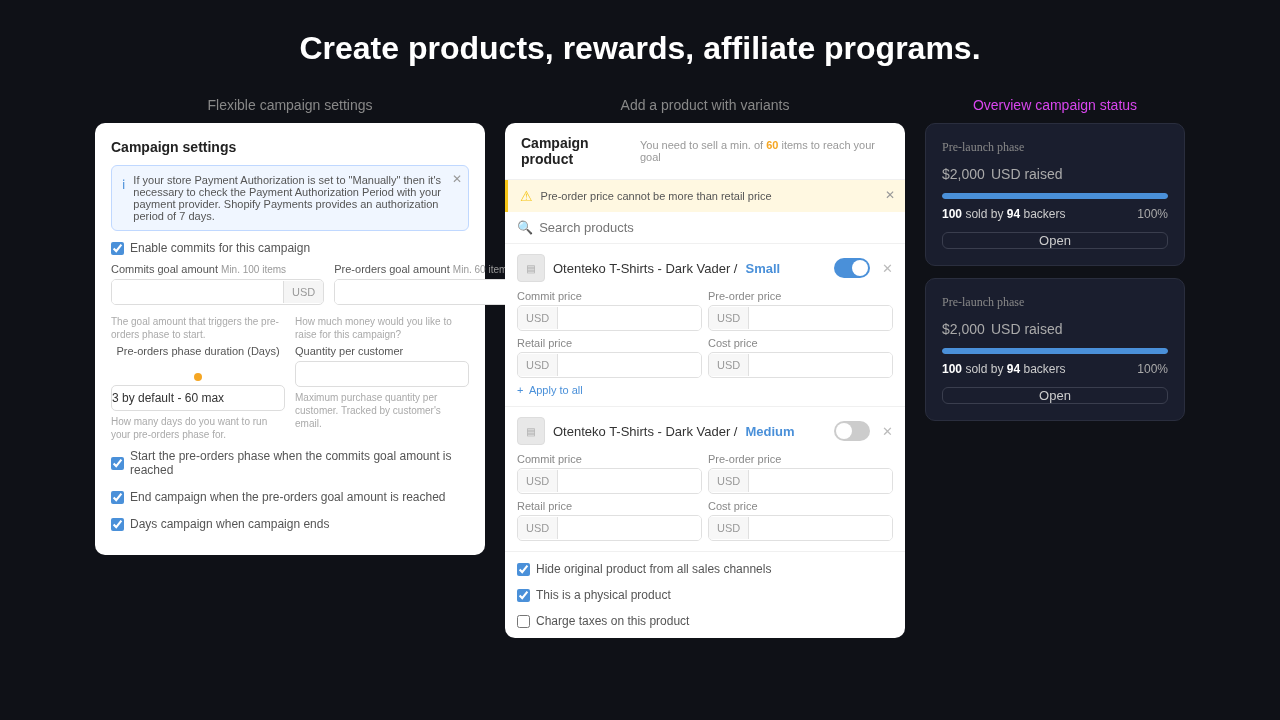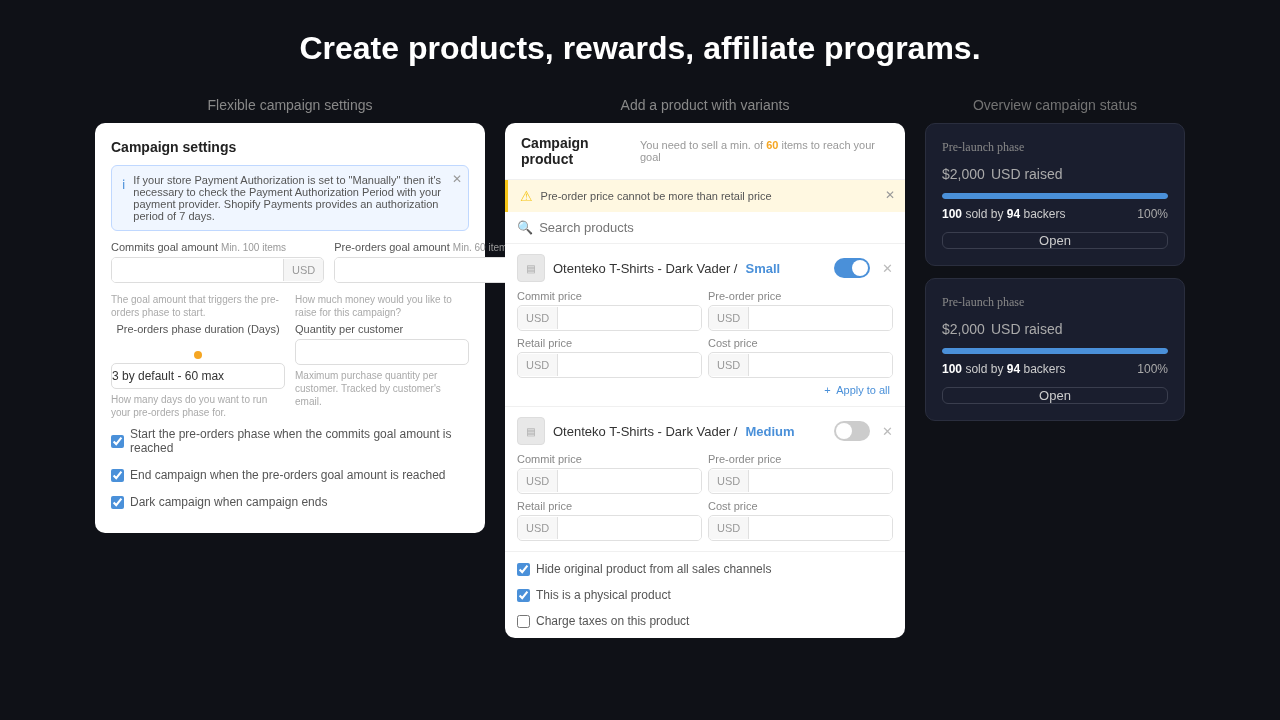--- a/index.html
+++ b/index.html
@@ -352,21 +352,20 @@
       font-size: 12px;
       color: #333;
       width: 100%;
       background: #fff;
     }
     .apply-all {
       margin-top: 6px;
       font-size: 11px;
       color: #4a90d9;
       cursor: pointer;
-      text-align: right;
     }
     .apply-all span { margin-right: 3px; }
     .product-card-footer {
       padding: 10px 12px;
       display: flex;
       flex-direction: column;
       gap: 12px;
     }
     .footer-checkbox {
       display: flex;
@@ -381,21 +380,21 @@
 
     
     .right-col {
       display: flex;
       flex-direction: column;
       align-items: center;
       width: 260px;
       flex-shrink: 0;
     }
     .overview-title {
-      color: #737373;
+      color: #d946ef;
       font-size: 14px;
       margin-bottom: 10px;
       text-align: right;
     }
     .status-card {
       background: #1a1e2e;
       border: 1px solid #2a2e3e;
       border-radius: 10px;
       padding: 16px;
       width: 100%;
@@ -482,20 +481,24 @@
 
     <div class="campaign-settings-card">
       <div class="card-title">Campaign settings</div>
 
       <div class="info-banner">
         <span class="info-icon">ℹ</span>
         <span>If your store Payment Authorization is set to "Manually" then it's necessary to check the Payment Authorization Period with your payment provider. Shopify Payments provides an authorization period of 7 days.</span>
         <span class="banner-close">✕</span>
       </div>
 
+      <div class="checkbox-row">
+        <input type="checkbox" checked="" style="">
+        <span>Enable commits for this campaign</span>
+      </div>
 
       <div class="two-col-inputs">
         <div class="input-group">
           <label>
             <span>Commits goal amount</span>
             <span class="label-hint">Min. 100 items</span>
           </label>
           <div class="input-with-suffix">
             <input type="text" style="">
             <span class="input-suffix">USD</span>
@@ -540,21 +543,21 @@
         <div class="checkbox-row">
           <input type="checkbox" checked="" style="">
           <span>Start the pre-orders phase when the commits goal amount is reached</span>
         </div>
         <div class="checkbox-row">
           <input type="checkbox" checked="" style="">
           <span>End campaign when the pre-orders goal amount is reached</span>
         </div>
         <div class="checkbox-row">
           <input type="checkbox" checked="" style="">
-          <span>Dark campaign when campaign ends</span>
+          <span>Days campaign when campaign ends</span>
         </div>
       </div>
     </div>
   </div>
 
   <div class="mid-col">
     <div class="col-subtitle">Add a product with variants</div>
 
     <div class="product-card">
       <div class="product-card-header">

